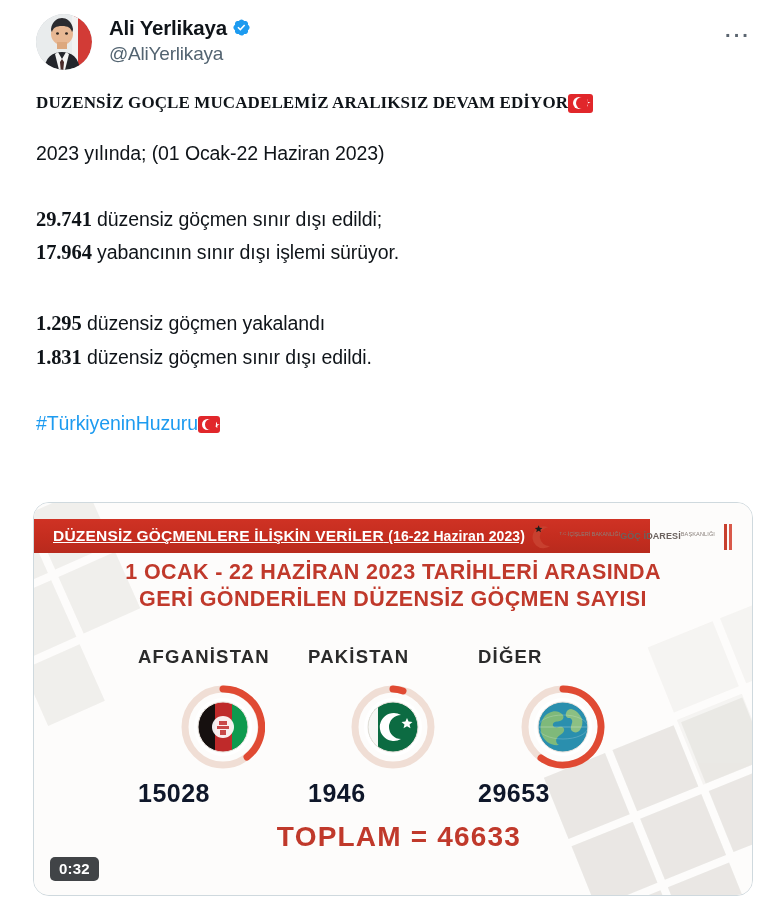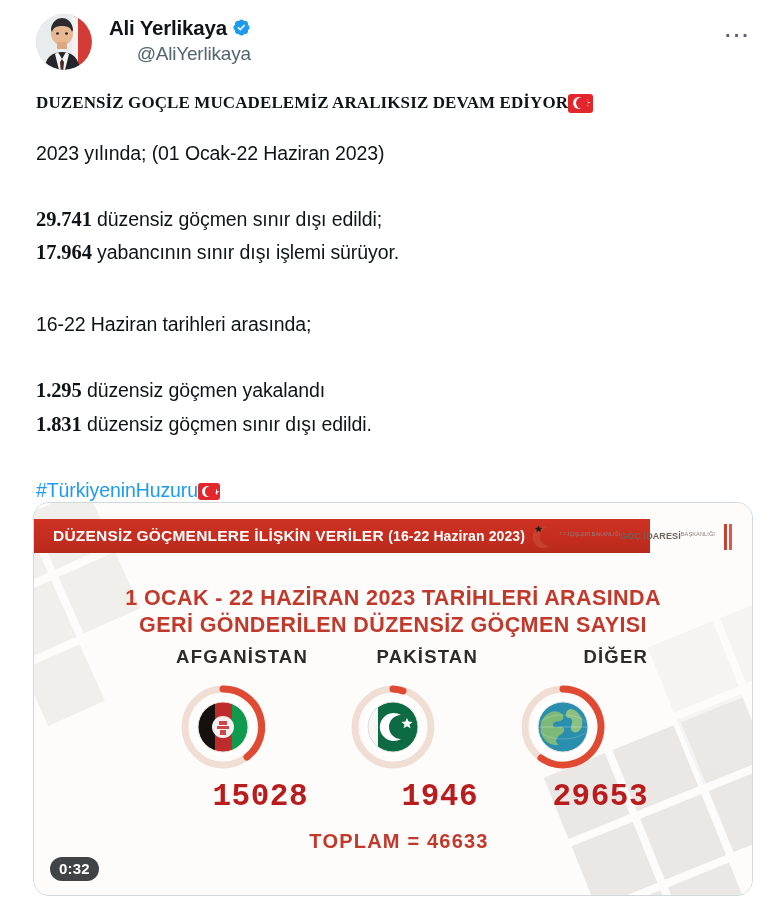--- a/index.html
+++ b/index.html
@@ -34,21 +34,20 @@
     background: #cfd4d8;
   }
   .avatar svg { display: block; width: 56px; height: 56px; }
 
   .identity {
     margin-left: 17px;
     display: flex;
     flex-direction: column;
     justify-content: flex-start;
     padding-top: 2px;
-    align-items: flex-end;
   }
   .name-row {
     display: flex;
     align-items: center;
     gap: 5px;
     line-height: 1.15;
   }
   .display-name {
     font-size: 20.5px;
     font-weight: bold;
@@ -196,20 +195,21 @@
     align-items: center;
     padding-left: 19px;
     box-sizing: border-box;
   }
   .banner-text {
     color: #ffffff;
     font-size: 15.5px;
     font-weight: bold;
     letter-spacing: 0.2px;
     white-space: nowrap;
+    text-decoration: underline;
   }
   .banner-text .sub {
     font-weight: bold;
     font-size: 14px;
     letter-spacing: 0.1px;
   }
 
   .logo-block {
     position: absolute;
     right: 20px;
@@ -231,86 +231,85 @@
   .logo-text .l3 { font-size: 9px; font-weight: bold; color: #6b625e; letter-spacing: 0.1px; }
   .logo-text .l4 { font-size: 5.6px; color: #8a817c; letter-spacing: 0.1px; }
   .logo-bars { display: flex; gap: 2px; margin-left: 3px; }
   .logo-bars i { display:block; width: 3px; height: 26px; background: #c8402f; }
   .logo-bars i:nth-child(2){ background:#d9594a; }
 
   .card-title {
     position: absolute;
     left: 0;
     right: 0;
-    top: 82px;
+    top: 56px;
     text-align: center;
     color: #c0392b;
     font-size: 21.5px;
     font-weight: bold;
     letter-spacing: 0.4px;
     line-height: 1.26;
   }
 
   .countries {
     position: absolute;
     left: 0;
     right: 0;
     top: 143px;
     display: flex;
     justify-content: center;
     gap: 0;
   }
   .country {
     width: 170px;
-    text-align: right;
+    text-align: left;
   }
   .country-label {
     font-size: 18.5px;
     font-weight: bold;
     color: #2b2b2b;
     letter-spacing: 1.2px;
   }
   .country-dial {
     margin: 17px auto 0;
     width: 84px;
     height: 84px;
     position: relative;
   }
   .country-dial svg { display: block; }
   .country-value {
     margin-top: 10px;
-    font-size: 31px;
-    font-weight: bold;
-    color: #b91c1c;
+    font-size: 25px;
+    font-weight: bold;
+    color: #0f172a;
     letter-spacing: 0.5px;
-    font-family: Liberation Mono, monospace;
   }
 
   .total {
     position: absolute;
     left: 12px;
     right: 0;
     bottom: 42px;
     text-align: center;
     color: #c0392b;
-    font-size: 20px;
+    font-size: 28px;
     font-weight: bold;
     letter-spacing: 1.2px;
   }
 
   .duration-badge {
     position: absolute;
     left: 16px;
     bottom: 14px;
     background: rgba(32,35,39,0.85);
     color: #fff;
     font-size: 15px;
     font-weight: bold;
     padding: 3px 9px 4px;
-    border-radius: 12px;
+    border-radius: 5px;
     letter-spacing: 0.2px;
   }
 </style>
 </head>
 <body>
 
 <div class="tweet-header">
 
   <div class="avatar">
     <svg viewBox="0 0 56 56">
@@ -365,23 +364,20 @@
 
   <div class="para gap-38 line">
     <div>
       <span class="num">29.741</span><span> düzensiz göçmen sınır dışı edildi;</span>
     </div>
     <div>
       <span class="num">17.964</span><span> yabancının sınır dışı işlemi sürüyor.</span>
     </div>
   </div>
 
-  <div class="para gap-44">
-    <span>16-22 Haziran tarihleri arasında;</span>
-  </div>
 
   <div class="para gap-38 line">
     <div>
       <span class="num">1.295</span><span> düzensiz göçmen yakalandı</span>
     </div>
     <div>
       <span class="num">1.831</span><span> düzensiz göçmen sınır dışı edildi.</span>
     </div>
   </div>
 

